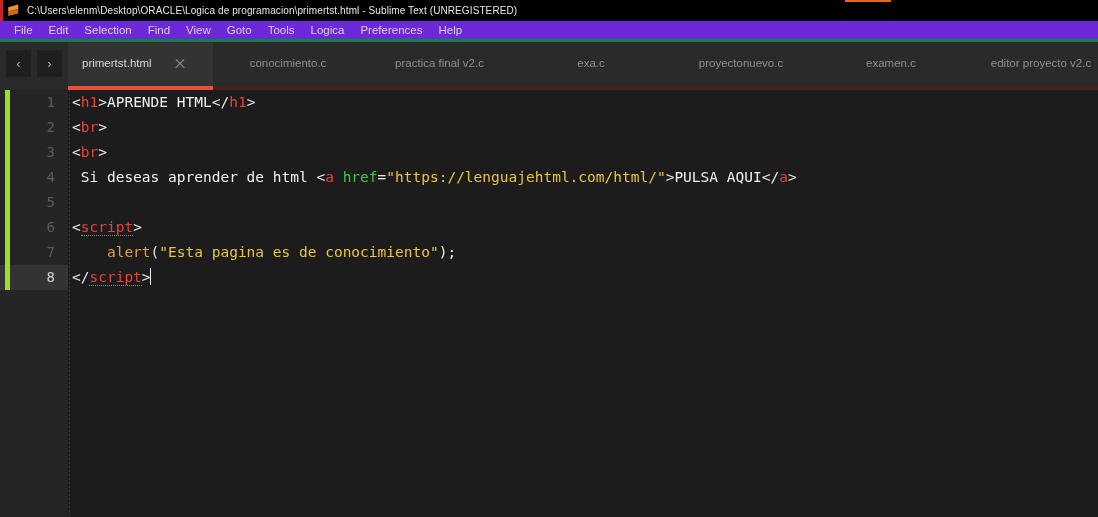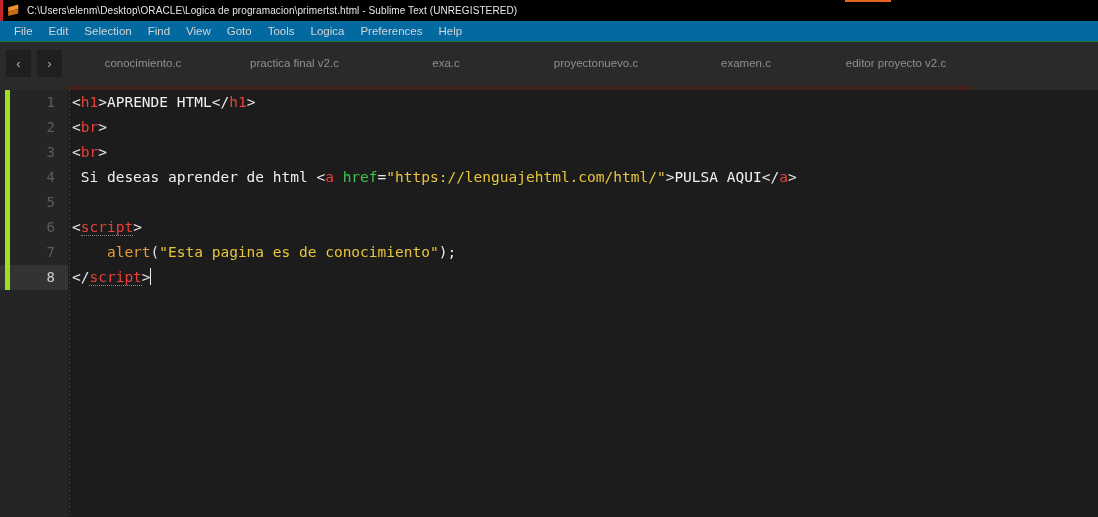--- a/index.html
+++ b/index.html
@@ -67,26 +67,26 @@
     color: #e6e6e6;
     font-size: 10px;
     line-height: 21px;
     white-space: nowrap;
     letter-spacing: 0.1px;
   }
 
   
   .menubar {
     height: 21px;
-    background: #0369a1;
+    background: #6d28d9;
     display: flex;
     align-items: center;
     flex: 0 0 auto;
     padding-left: 6px;
-    border-bottom: 1px solid #15803d;
+    border-bottom: 3px solid #15803d;
   }
   .menu-item {
     color: #d4d4d4;
     font-size: 11.5px;
     line-height: 21px;
     padding: 0 8px;
     white-space: nowrap;
     cursor: default;
   }
 
@@ -289,20 +289,25 @@
     <div class="menu-item">Preferences</div>
     <div class="menu-item">Help</div>
   </div>
 
   <div class="tabbar">
     <div class="nav-btns">
       <div class="nav-btn">‹</div>
       <div class="nav-btn">›</div>
     </div>
     <div class="tabs" id="tabs-container">
+        <div class="tab active" style="width: 145px; justify-content: flex-start;">
+          <span class="tab-label">primertst.html</span>
+          <span class="tab-close"></span>
+          <span class="tab-underline"></span>
+        </div>
         <div class="tab" style="width: 150px; justify-content: center;">
           <span class="tab-label">conocimiento.c</span>
           <span class="tab-underline"></span>
         </div>
         <div class="tab" style="width: 153px; justify-content: center;">
           <span class="tab-label">practica final v2.c</span>
           <span class="tab-underline"></span>
         </div>
         <div class="tab" style="width: 150px; justify-content: center; align-items: center;">
           <span class="tab-label">exa.c</span>

